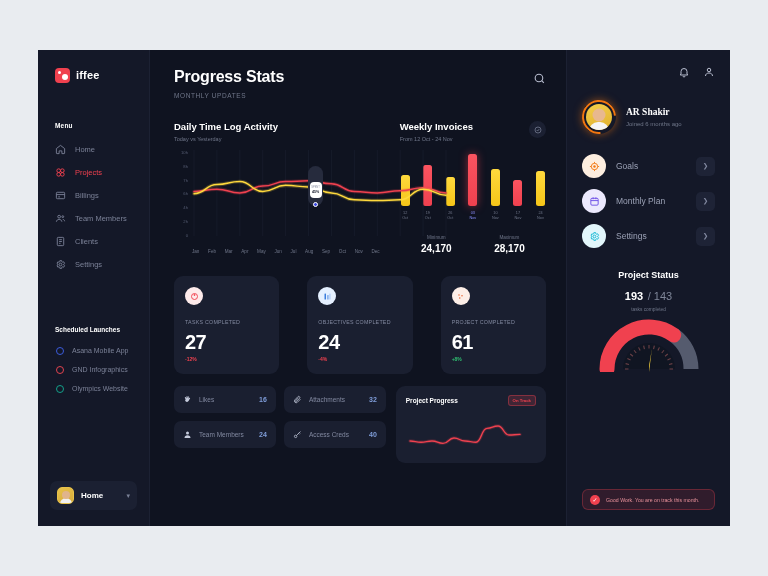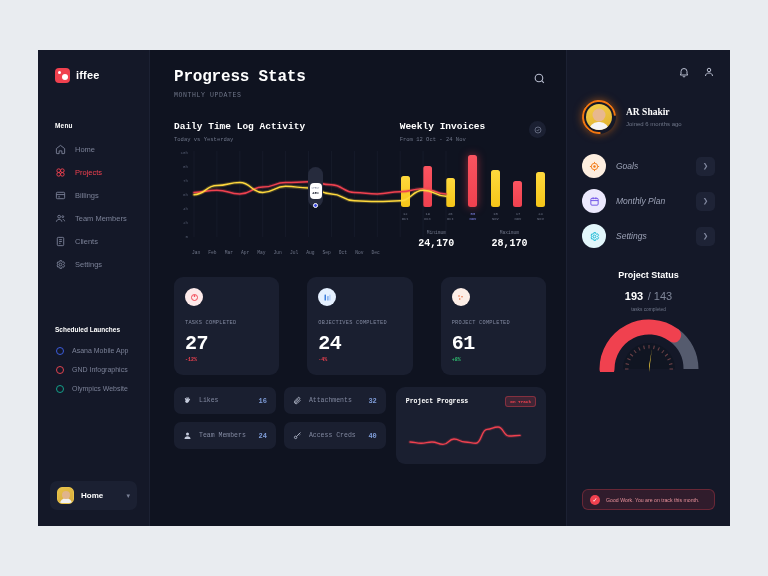--- a/index.html
+++ b/index.html
@@ -83,21 +83,21 @@
   }
   .chip-av::before {
     content:""; position:absolute; left:50%; bottom:-2px;
     transform: translateX(-50%);
     width: 12px; height: 7px; border-radius: 6px 6px 0 0; background: #f2f2f2;
   }
   .chip-name { color: #fff; font-size: 8px; font-weight: bold; flex: 1; }
   .chev { color: #7b8197; font-size: 7px; }
 
   
-  .main { flex: 1; padding: 18px 20px 16px 24px; min-width: 0; position: relative; font-family: Liberation Mono, monospace; }
+  .main { flex: 1; padding: 18px 20px 16px 24px; min-width: 0; position: relative; }
   .main-head { display: flex; align-items: flex-start; justify-content: space-between; }
   .page-title { color: #fff; font-size: 16px; font-weight: bold; letter-spacing: -.2px; }
   .page-sub { color: #6f7689; font-size: 6.5px; letter-spacing: .6px; margin-top: 6px; }
   .search-ico { width: 13px; height: 13px; margin-top: 4px; cursor: pointer; }
 
   .charts-row { display: flex; gap: 18px; margin-top: 22px; }
   .chart-left { flex: 1.42; min-width: 0; }
   .chart-right { flex: 1; min-width: 0; }
   .ch-title { color: #fff; font-size: 9.5px; font-weight: bold; }
   .ch-sub { color: #6f7689; font-size: 5.5px; margin-top: 4px; }
@@ -140,21 +140,21 @@
 
   .barwrap { margin-top: 12px; }
   .bars { display:flex; align-items:flex-end; justify-content: space-between; height: 52px; }
   .barcol { display:flex; flex-direction:column; align-items:center; width: 11px; }
   .bar { width: 9px; border-radius: 2.5px; }
   .bar.y { background: linear-gradient(180deg,#ffd93d,#f5c518); }
   .bar.r { background: linear-gradient(180deg,#fb5460,#f0414f); }
   .barlabels { display:flex; justify-content: space-between; margin-top: 5px; }
   .blab { width:11px; text-align:center; color:#6f7689; font-size:3.8px; line-height:1.35; }
   .blab.hl { color:#8a8fff; }
-  .minmax { display:flex; justify-content: space-around; margin-top: 8px; }
+  .minmax { display:flex; justify-content: space-around; margin-top: 14px; }
   .mm { text-align:center; }
   .mm-l { color:#6f7689; font-size:4.6px; }
   .mm-v { color:#fff; font-size:10px; font-weight:bold; margin-top:3px; }
 
   .stat-row { display:flex; gap: 28px; margin-top: 22px; }
   .stat-card {
     flex:1; background:#1a1f30; border-radius: 9px;
     padding: 11px 11px 12px 11px; min-width:0;
   }
   .stat-ico {
@@ -218,21 +218,21 @@
   }
   .prof-name { color:#fff; font-size:9.5px; font-weight:bold;font-family:Liberation Serif, serif; }
   .prof-sub { color:#6f7689; font-size:6px; margin-top:4px; }
 
   .rlist { margin-top: 20px; display:flex; flex-direction:column; gap:11px; }
   .ritem { display:flex; align-items:center; gap:10px; cursor:pointer; }
   .ricon {
     width:24px; height:24px; border-radius:50%; flex-shrink:0;
     display:flex; align-items:center; justify-content:center;
   }
-  .rlab { color:#9ba1b5; font-size:8.5px; flex:1;font-style:italic; }
+  .rlab { color:#9ba1b5; font-size:8.5px; flex:1; }
   .rarrow {
     width:19px; height:19px; border-radius:5px; background:#1e2336;
     display:flex; align-items:center; justify-content:center;
     color:#8289a0; font-size:6.5px; flex-shrink:0;
   }
 
   .ps-title { color:#fff; font-size:9px; font-weight:bold; text-align:center; margin-top: 22px; }
   .ps-nums { text-align:center; margin-top:6px; }
   .ps-a { color:#fff; font-size:11px; font-weight:bold; }
   .ps-b { color:#7f8699; font-size:11px; }

